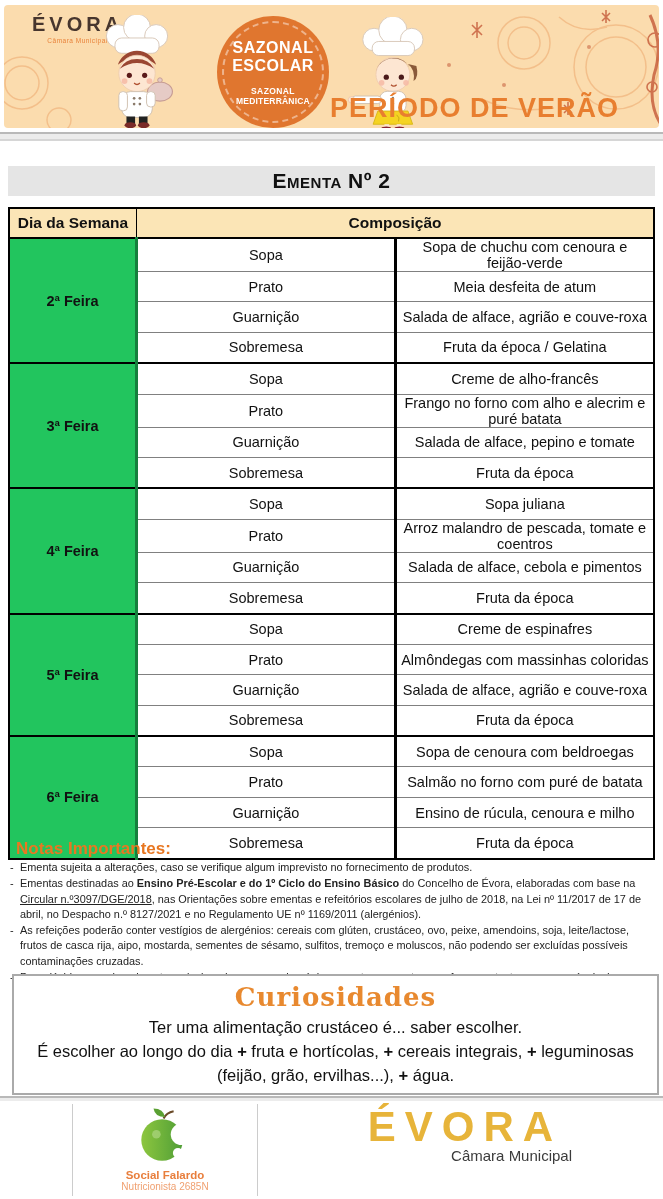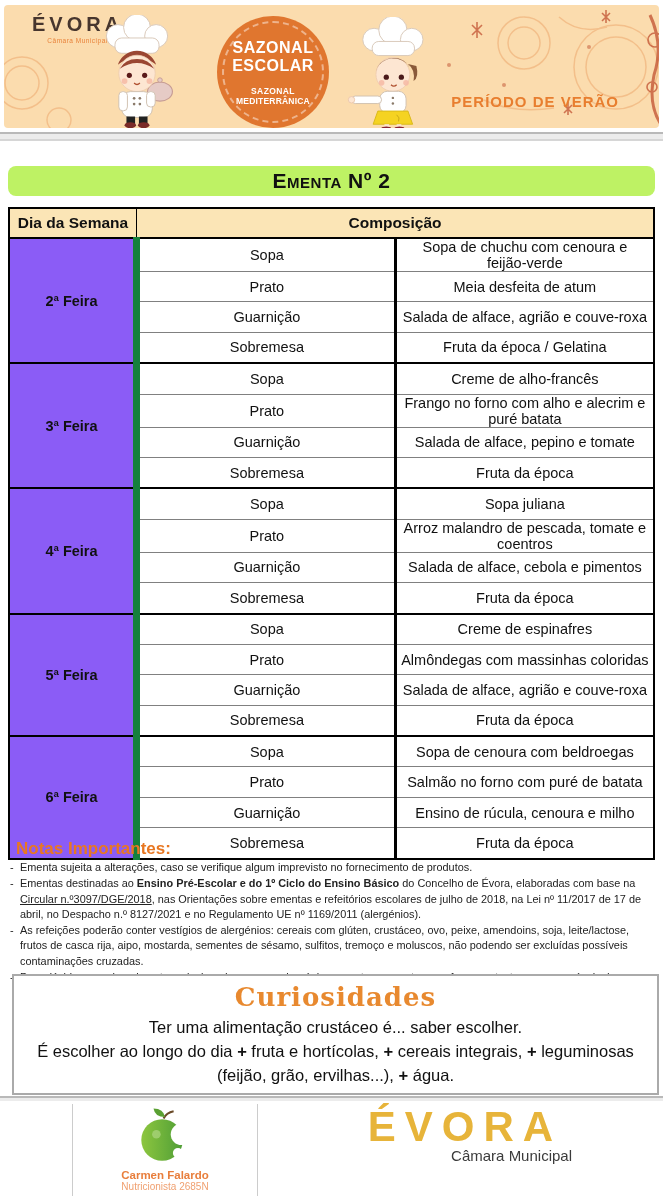--- a/index.html
+++ b/index.html
@@ -10,40 +10,40 @@
   .banner{left:4px;right:4px;top:5px;height:123px;background:#fbdcae;border-radius:4px;overflow:hidden;}
   .banner-logo{left:28px;top:8px;text-align:center;}
   .banner-logo .t{font-size:20px;font-weight:bold;letter-spacing:4px;color:#47362e;}
   .banner-logo .s{font-size:6.5px;color:#e8823a;letter-spacing:.5px;margin-top:1px;}
   .badge{left:213px;top:11px;width:112px;height:112px;border-radius:50%;background:#e0762f;text-align:center;color:#fff;}
   .badge .ring{position:absolute;left:5px;top:5px;right:5px;bottom:5px;border:2px dashed rgba(255,255,255,.45);border-radius:50%;}
   .badge .l1{margin-top:23px;font-size:16px;font-weight:bold;letter-spacing:.5px;line-height:1.1;}
   .badge .l2{font-size:16px;font-weight:bold;letter-spacing:.5px;line-height:1.1;}
   .badge .l3{margin-top:12px;font-size:8.5px;font-weight:bold;letter-spacing:.4px;line-height:1.2;}
   .badge .l4{font-size:8.5px;font-weight:bold;letter-spacing:.2px;line-height:1.2;}
-  .period{right:40px;top:88px;font-size:15px;font-weight:bold;color:#e87e2f;letter-spacing:1px;}
+  .period{right:40px;top:88px;font-size:27px;font-weight:bold;color:#e87e2f;letter-spacing:1px;}
   .doodles{left:0;top:0;width:655px;height:123px;}
 
   
   .sep{left:0;right:0;height:5px;background:#ececec;border-top:2px solid #b9b9b9;border-bottom:2px solid #d6d6d6;}
   .sep1{top:132px;}
   .sep2{top:1096px;}
 
   
-  .titlebar{left:8px;right:8px;top:166px;height:30px;background:#bef264;display:flex;align-items:center;justify-content:center;border-radius:8px;}
+  .titlebar{left:8px;right:8px;top:166px;height:30px;background:#e5e5e5;display:flex;align-items:center;justify-content:center;}
   .titlebar .txt{font-variant:small-caps;font-weight:bold;font-size:21px;color:#111;letter-spacing:.5px;}
 
   
   .menu-wrap{left:8px;top:207px;width:647px;}
   table.menu{border-collapse:collapse;width:647px;table-layout:fixed;}
   table.menu{border:2px solid #000;}
   table.menu th,table.menu td{font-size:14.5px;color:#111;text-align:center;vertical-align:middle;padding:0 4px;}
   table.menu thead th{height:28px;background:#fbe5b6;font-weight:bold;font-size:15.5px;border-bottom:2px solid #000;margin-top:44px;}
   th.col-day{width:118px;border-right:1px solid #000;}
-  td.day{background:#8b5cf6;font-weight:bold;font-size:15px;border-right:7px solid #15803d;}
+  td.day{background:#22c55e;font-weight:bold;font-size:15px;border-right:3px solid #15803d;}
   td.course{width:115px;border-right:3px solid #000;}
   table.menu tbody{border-top:2px solid #000;}
   table.menu tbody td{height:29.4px;border-top:1px solid #808080;}
   table.menu tbody td.day{border-top:2px solid #000;}
 
   
   .notes{left:8px;right:6px;top:839px;}
   .notes-title{color:#e87722;font-weight:bold;font-size:17px;margin-left:8px;}
   .note{display:flex;font-size:10.9px;line-height:1.4;color:#222;margin-top:1px;}
   .note .dash{width:10px;flex:0 0 10px;text-align:left;margin-left:2px;}
@@ -331,21 +331,21 @@
             <stop offset="1" stop-color="#4f9e36"></stop>
         </linearGradient>
       </defs>
       <path d="M38 16 q4 -8 14 -10" stroke="#6a4a28" stroke-width="3" fill="none"></path>
       <path d="M40 14 q-2 -12 -16 -12 q2 12 16 12 Z" fill="#5aa032"></path>
       <circle cx="36" cy="46" r="29" fill="url(#ag)"></circle>
       <circle cx="63" cy="38" r="15" fill="#ffffff"></circle>
       <circle cx="58" cy="64" r="7" fill="#ffffff"></circle>
       <circle cx="28" cy="38" r="6" fill="#aed581" opacity="0.7"></circle>
     </svg>
-    <div class="name">Carmen Falardo</div>
+    <div class="name">Social Falardo</div>
     <div class="cred">Nutricionista 2685N</div>
   </div>
 
   <div class="abs cm">
     <div class="logo">ÉVORA</div>
     <div class="sub">Câmara Municipal</div>
   </div>
 </div>
 
 </body></html>

